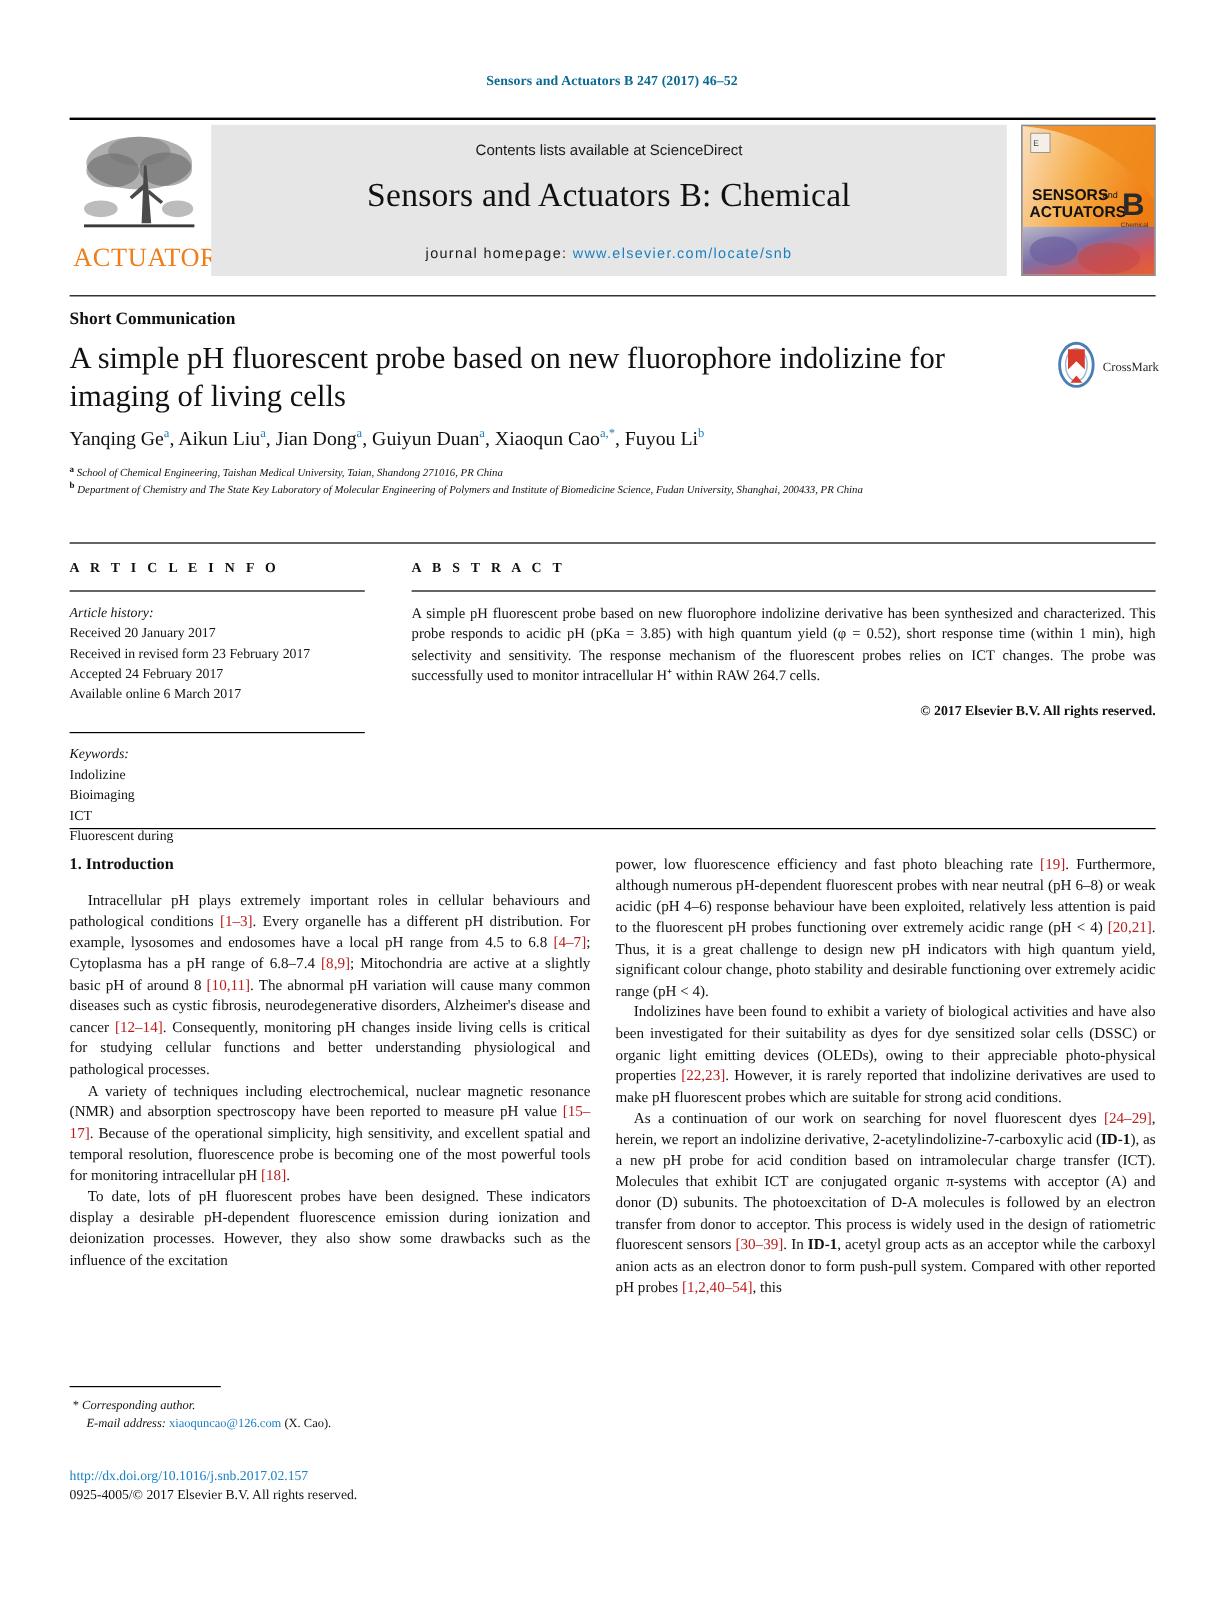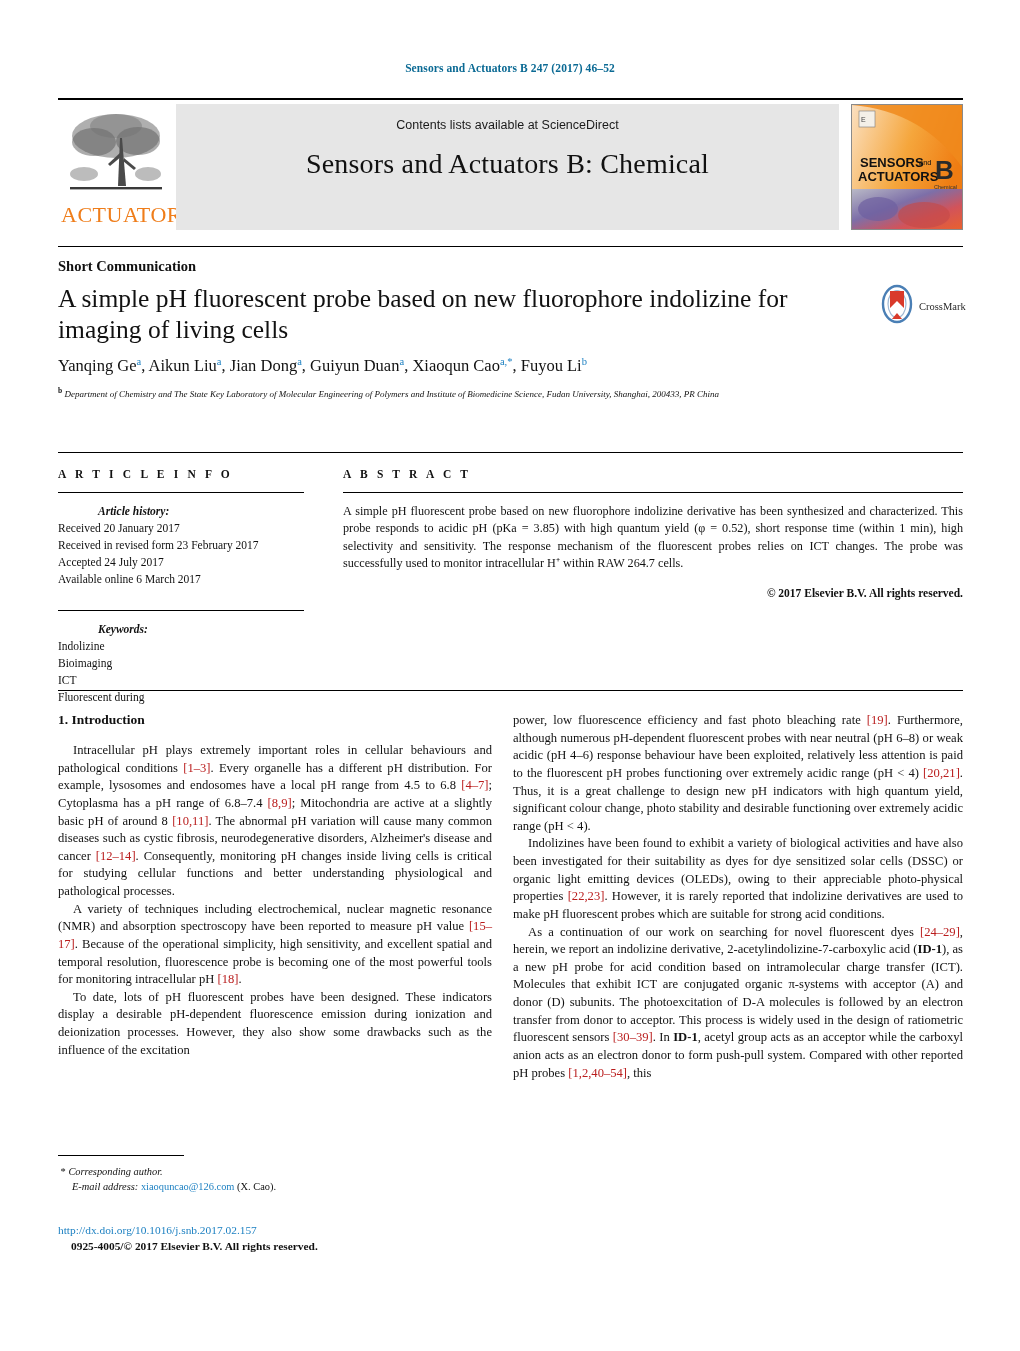--- a/index.html
+++ b/index.html
@@ -209,22 +209,21 @@
     margin: 0 0 10px 0;
   }
   .info-block {
     font-family: "Liberation Serif", serif;
     font-size: 11.5px;
     line-height: 1.48;
     color: #111;
   }
   .info-block .ital {
     font-style: italic;
-    font-weight: bold;
-    margin-left: 40px;
+    font-weight: normal;
   }
   .info-gap { height: 22px; }
   .abs-text {
     font-family: "Liberation Serif", serif;
     font-size: 12.2px;
     line-height: 1.43;
     color: #111;
     text-align: justify;
     margin: 0;
   }
@@ -297,21 +296,21 @@
   .doi-block {
     position: absolute;
     left: 58px; top: 1222px;
     width: 440px;
     font-family: "Liberation Serif", serif;
     font-size: 11.4px;
     line-height: 1.42;
     color: #111;
   }
   .doi-link { color: #1a7fc1; }
-  .issn-line { font-weight: bold; margin-left: 13px; }
+  .issn-line { font-weight: normal; }
   sup { line-height: 0; }
 </style>
 </head>
 <body>
 
 <div class="page">
 
   <div class="running-head">Sensors and Actuators B 247 (2017) 46–52</div>
 
   <div class="masthead">
@@ -333,20 +332,21 @@
               <rect x="6" y="79" width="92" height="2.4" fill="#3a3a3a"></rect>
             </g>
           </svg>
         </div>
         <div class="elsevier-word">ACTUATORS</div>
       </div>
 
       <div class="center-band">
         <div class="contents-line"><span>Contents lists available at </span><span class="sd">ScienceDirect</span></div>
         <div class="journal-title">Sensors and Actuators B: Chemical</div>
+        <div class="homepage-line"><span>journal homepage:</span> <span class="url">www.elsevier.com/locate/snb</span></div>
       </div>
 
       <div class="cover-thumb">
         <svg width="110" height="124" viewBox="0 0 110 124" xmlns="http://www.w3.org/2000/svg">
           <defs>
             <linearGradient id="gOr" x1="0" y1="0" x2="1" y2="0.4">
               <stop offset="0%" stop-color="#fbe0c0"></stop>
               <stop offset="55%" stop-color="#f5a63c"></stop>
               <stop offset="100%" stop-color="#ef7c12"></stop>
             </linearGradient>
@@ -389,33 +389,34 @@
         <path d="M10 7 h14 v17 l-7 -7 l-7 7 Z" fill="#d93a2b"></path>
         <path d="M17 29 l5 6 h-10 Z" fill="#d93a2b"></path>
       </svg>
     </span>
     <span class="crossmark-label">CrossMark</span>
   </div>
 
   <div class="authors">Yanqing Ge<sup>a</sup>, Aikun Liu<sup>a</sup>, Jian Dong<sup>a</sup>, Guiyun Duan<sup>a</sup>, Xiaoqun Cao<sup>a,*</sup>, Fuyou Li<sup>b</sup></div>
 
   <div class="affils">
+    <div><sup>a</sup> <span>School of Chemical Engineering, Taishan Medical University, Taian, Shandong 271016, PR China</span></div>
     <div><sup>b</sup> <span>Department of Chemistry and The State Key Laboratory of Molecular Engineering of Polymers and Institute of Biomedicine Science, Fudan University, Shanghai, 200433, PR China</span></div>
   </div>
 
   <div class="ia-rule-top"></div>
 
   <div class="info-col">
     <div class="col-heading">A R T I C L E   I N F O</div>
     <div class="hr-col"></div>
     <div class="info-block">
       <div class="ital">Article history:</div>
       <div>Received 20 January 2017</div>
       <div>Received in revised form 23 February 2017</div>
-      <div>Accepted 24 July 2017</div>
+      <div>Accepted 24 February 2017</div>
       <div>Available online 6 March 2017</div>
     </div>
     <div class="info-gap"></div>
     <div class="hr-col"></div>
     <div class="info-block">
       <div class="ital">Keywords:</div>
       <div>Indolizine</div>
       <div>Bioimaging</div>
       <div>ICT</div>
       <div>Fluorescent during</div>

